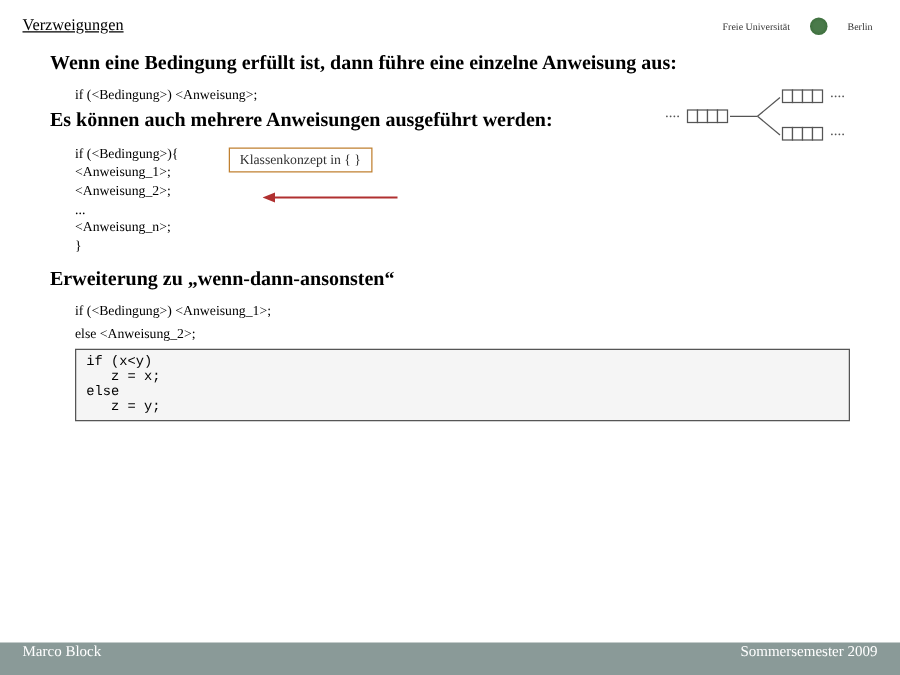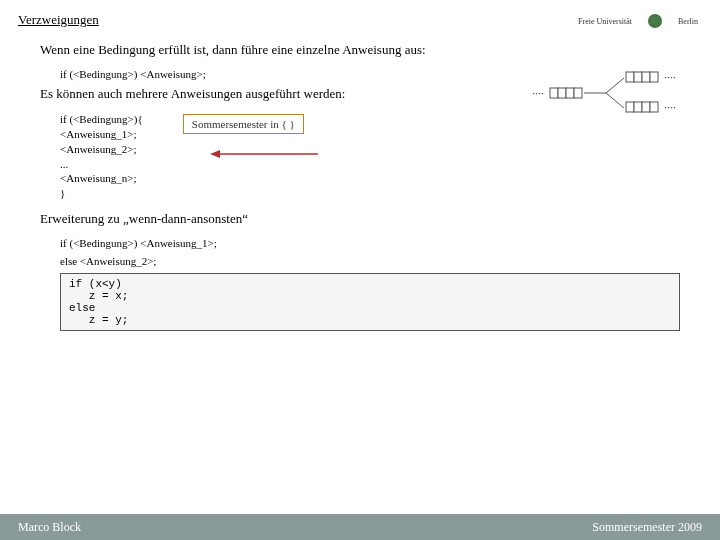--- a/index.html
+++ b/index.html
@@ -2,29 +2,29 @@
 <html><head>
 <meta charset="utf-8">
 <style>
   * { box-sizing: border-box; margin: 0; padding: 0; }
   body { width: 720px; height: 540px; font-family: Georgia, 'Times New Roman', serif; background: #fff; position: relative; overflow: hidden; }
   .slide { width: 720px; height: 540px; position: relative; padding: 12px 18px 0 18px; }
   .title { color: #8b3a3a; font-size: 19px; font-weight: normal; border-bottom: 1px solid #999; padding-bottom: 6px; margin-bottom: 16px; }
   .logo { position: absolute; top: 14px; right: 22px; font-size: 8px; color: #333; display: flex; align-items: center; gap: 16px; }
   .logo-seal { width: 14px; height: 14px; border-radius: 50%; background: radial-gradient(circle, #4a7a4a 40%, #336633 100%); }
   .subheading { text-decoration: underline; font-size: 13px; margin-bottom: 14px; }
-  .body-text { font-size: 13px; margin-left: 22px; margin-bottom: 10px; }
+  .body-text { font-size: 16px; margin-left: 22px; margin-bottom: 10px; font-weight: bold; }
   .syntax { font-size: 11px; margin-left: 42px; margin-bottom: 6px; color: #000; }
   .codebox { border: 1px solid #555; background: #f5f5f5; margin: 4px 22px 12px 42px; padding: 4px 8px; font-family: "Courier New", monospace; font-size: 11px; white-space: pre; }
   .block-row { display: flex; align-items: flex-start; margin-left: 42px; gap: 40px; margin-bottom: 10px; position: relative; }
   .block-syntax { font-size: 11px; line-height: 1.35; }
   .annot-box { border: 1px solid #c08030; background: #fff; padding: 3px 8px; font-size: 11px; color: #333; margin-top: 2px; }
   .arrow { position: absolute; left: 150px; top: 36px; }
   .diagram { position: absolute; top: 70px; right: 22px; }
-  .footer { position: absolute; bottom: 0; left: 0; right: 0; height: 26px; background: #8a9a98; display: flex; align-items: center; justify-content: space-between; padding: 0 18px; font-size: 12px; color: #fff; }
+  .footer { position: absolute; bottom: 0; left: 0; right: 0; height: 26px; background: #8a9a98; display: flex; justify-content: space-between; padding: 0 18px; font-size: 12px; color: #fff; }
   .footer .right { color: #fff; }
 </style>
 </head>
 <body>
 
 <div class="slide">
   <div class="logo">
     <span>Freie Universität</span>
     <span class="logo-seal"></span>
     <span>Berlin</span>
@@ -75,21 +75,21 @@
       <div>    &lt;Anweisung_1&gt;;</div>
       <div>    &lt;Anweisung_2&gt;;</div>
       <div>    ...</div>
       <div>    &lt;Anweisung_n&gt;;</div>
       <div>}</div>
     </div>
     <svg class="arrow" width="110" height="16">
       <line x1="108" y1="6" x2="6" y2="6" stroke="#b03030" stroke-width="1.5"></line>
       <polygon points="0,6 10,2 10,10" fill="#b03030"></polygon>
     </svg>
-    <div class="annot-box">Sommersemester in { }</div>
+    <div class="annot-box">Klassenkonzept in { }</div>
   </div>
 
   <div class="body-text">Erweiterung zu „wenn-dann-ansonsten“</div>
   <div class="syntax">if (&lt;Bedingung&gt;) &lt;Anweisung_1&gt;;</div>
   <div class="syntax" style="margin-bottom:6px">else &lt;Anweisung_2&gt;;</div>
   <div class="codebox">if (x&lt;y)
    z = x;
 else
    z = y;</div>
 

